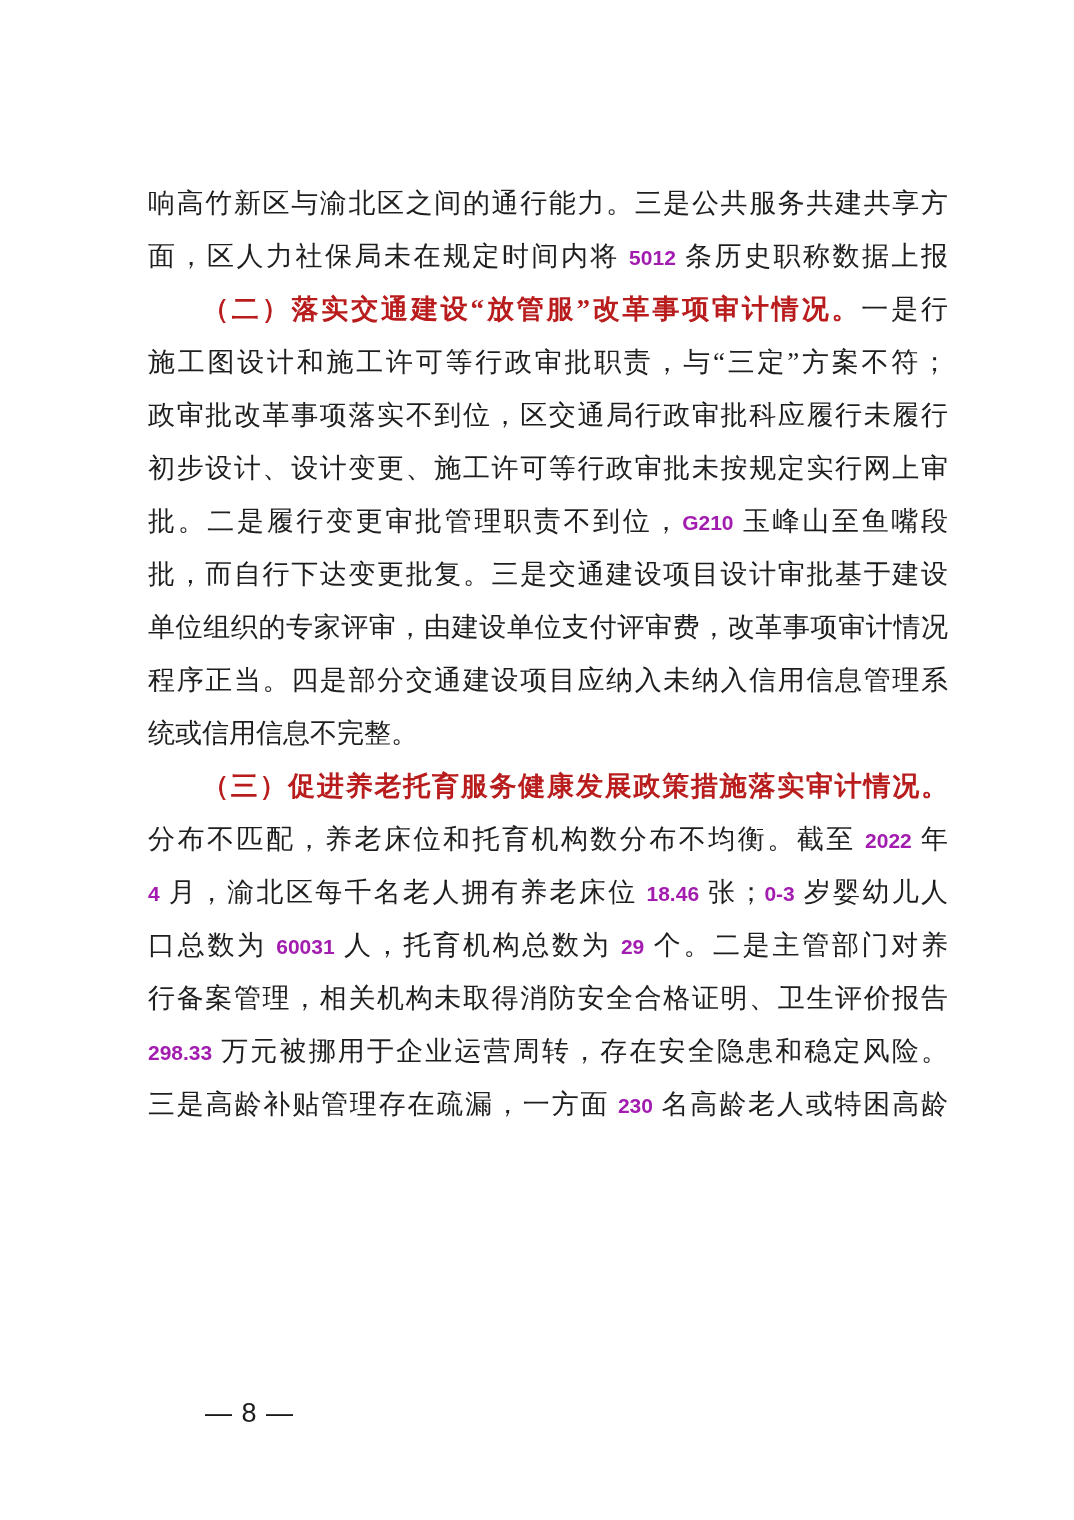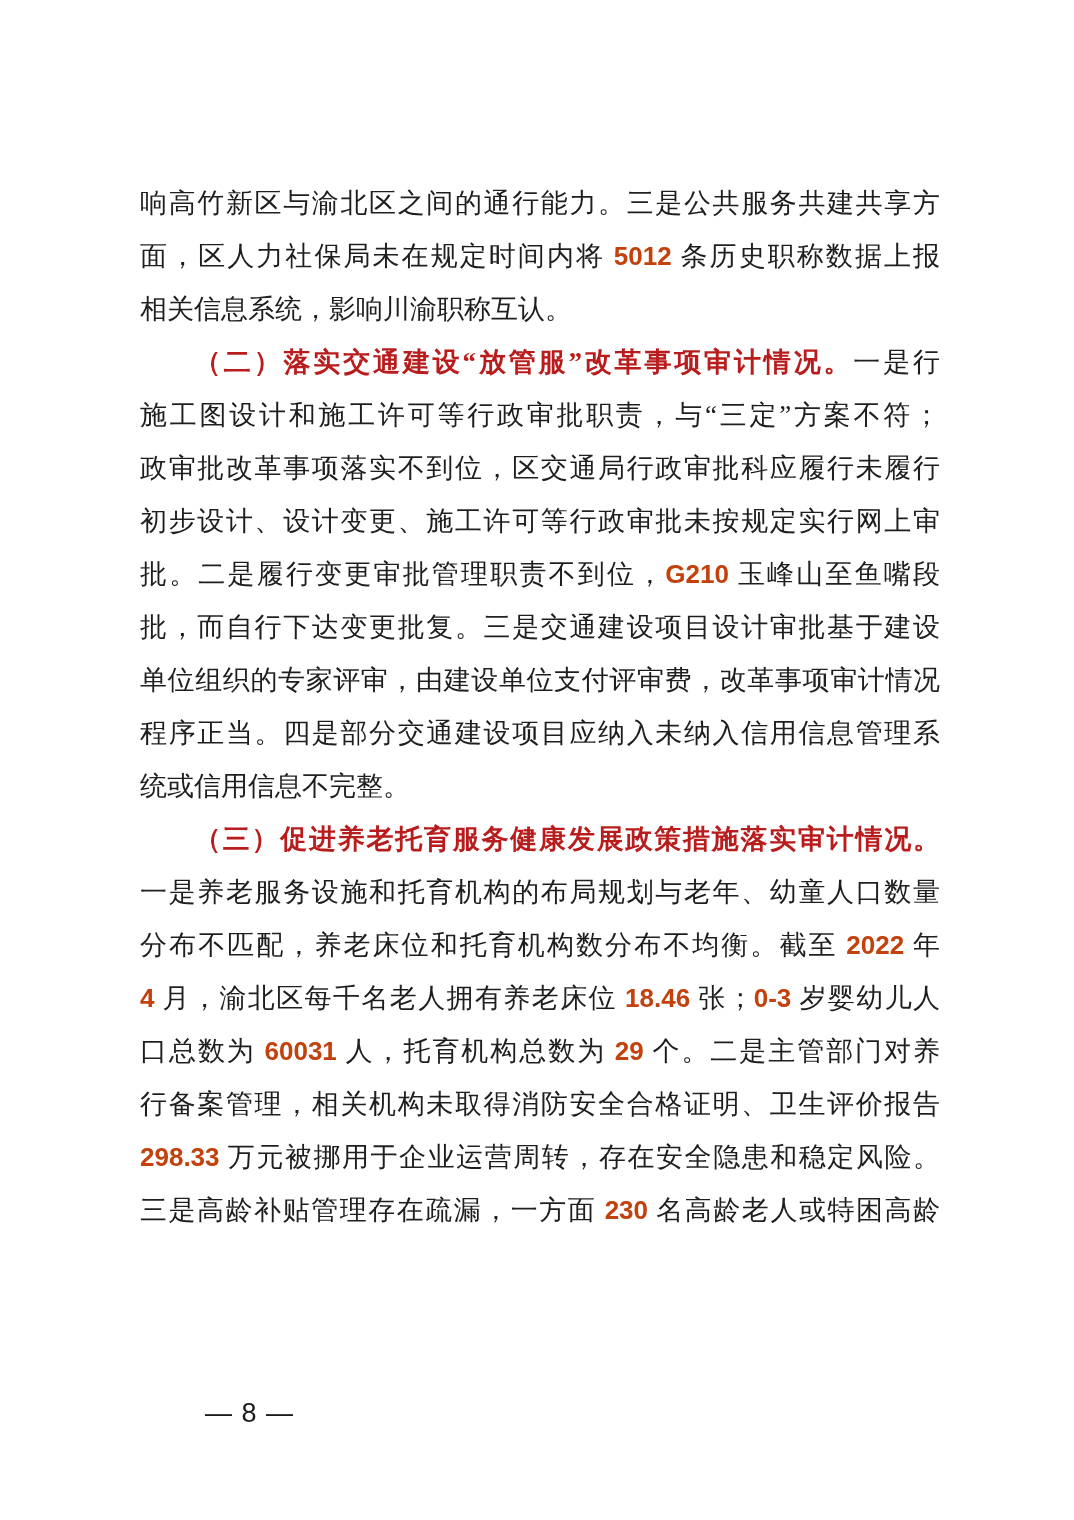--- a/index.html
+++ b/index.html
@@ -7,21 +7,21 @@
   .page {
     position: relative;
     width: 1074px;
     height: 1520px;
     background: #ffffff;
     overflow: hidden;
     font-family: "Liberation Serif", "DejaVu Serif", serif;
   }
   .doc-body {
     position: absolute;
-    left: 140px;
+    left: 148px;
     top: 177px;
     width: 800px;
     font-size: 27px;
     line-height: 53px;
     color: #1e1e1e;
   }
   .line {
     height: 53px;
     overflow: hidden;
     text-align: justify;
@@ -36,52 +36,50 @@
   .seg-heading {
     font-weight: 700;
     color: #b91c1c;
   }
   .seg-body {
     font-weight: 400;
   }
   .seg-number {
     font-family: "Liberation Sans", "DejaVu Sans", sans-serif;
     font-weight: 700;
-    font-size: 26px;
-    color: #c2410c;
+    font-size: 21px;
+    color: #a21caf;
   }
   .page-number {
     position: absolute;
     left: 205px;
     top: 1398px;
     font-family: "Liberation Sans", "DejaVu Sans", sans-serif;
     font-size: 27px;
     color: #1a1a1a;
     letter-spacing: 1px;
   }
 </style>
 </head>
 <body>
 
 <div class="page">
   <div class="doc-body" id="doc-body">
       <div class="line"><span class="seg-body">响高竹新区与渝北区之间的通行能力。三是公共服务共建共享方</span></div>
       <div class="line"><span class="seg-body">面，区人力社保局未在规定时间内将 </span><span class="seg-number">5012</span><span class="seg-body"> 条历史职称数据上报</span></div>
-      <div class="line flush"><span class="seg-body">相关信息系统，影响川渝职称互认。</span></div>
       <div class="line indent"><span class="seg-heading">（二）落实交通建设“放管服”改革事项审计情况。</span><span class="seg-body">一是行</span></div>
       <div class="line"><span class="seg-body">施工图设计和施工许可等行政审批职责，与“三定”方案不符；</span></div>
       <div class="line"><span class="seg-body">政审批改革事项落实不到位，区交通局行政审批科应履行未履行</span></div>
       <div class="line"><span class="seg-body">初步设计、设计变更、施工许可等行政审批未按规定实行网上审</span></div>
       <div class="line"><span class="seg-body">批。二是履行变更审批管理职责不到位，</span><span class="seg-number">G210</span><span class="seg-body"> 玉峰山至鱼嘴段</span></div>
       <div class="line"><span class="seg-body">批，而自行下达变更批复。三是交通建设项目设计审批基于建设</span></div>
       <div class="line"><span class="seg-body">单位组织的专家评审，由建设单位支付评审费，改革事项审计情况</span></div>
       <div class="line"><span class="seg-body">程序正当。四是部分交通建设项目应纳入未纳入信用信息管理系</span></div>
       <div class="line flush"><span class="seg-body">统或信用信息不完整。</span></div>
       <div class="line indent"><span class="seg-heading">（三）促进养老托育服务健康发展政策措施落实审计情况。</span></div>
-      <div class="line"><span class="seg-body">一是养老服务设施和托育机构的布局规划与老年、幼童人口数量</span></div>
       <div class="line"><span class="seg-body">分布不匹配，养老床位和托育机构数分布不均衡。截至 </span><span class="seg-number">2022</span><span class="seg-body"> 年</span></div>
       <div class="line"><span class="seg-number">4</span><span class="seg-body"> 月，渝北区每千名老人拥有养老床位 </span><span class="seg-number">18.46</span><span class="seg-body"> 张；</span><span class="seg-number">0-3</span><span class="seg-body"> 岁婴幼儿人</span></div>
       <div class="line"><span class="seg-body">口总数为 </span><span class="seg-number">60031</span><span class="seg-body"> 人，托育机构总数为 </span><span class="seg-number">29</span><span class="seg-body"> 个。二是主管部门对养</span></div>
       <div class="line"><span class="seg-body">行备案管理，相关机构未取得消防安全合格证明、卫生评价报告</span></div>
       <div class="line"><span class="seg-number">298.33</span><span class="seg-body"> 万元被挪用于企业运营周转，存在安全隐患和稳定风险。</span></div>
       <div class="line"><span class="seg-body">三是高龄补贴管理存在疏漏，一方面 </span><span class="seg-number">230</span><span class="seg-body"> 名高龄老人或特困高龄</span></div>
     </div>
   <div class="page-number">— 8 —</div>
 </div>
 

